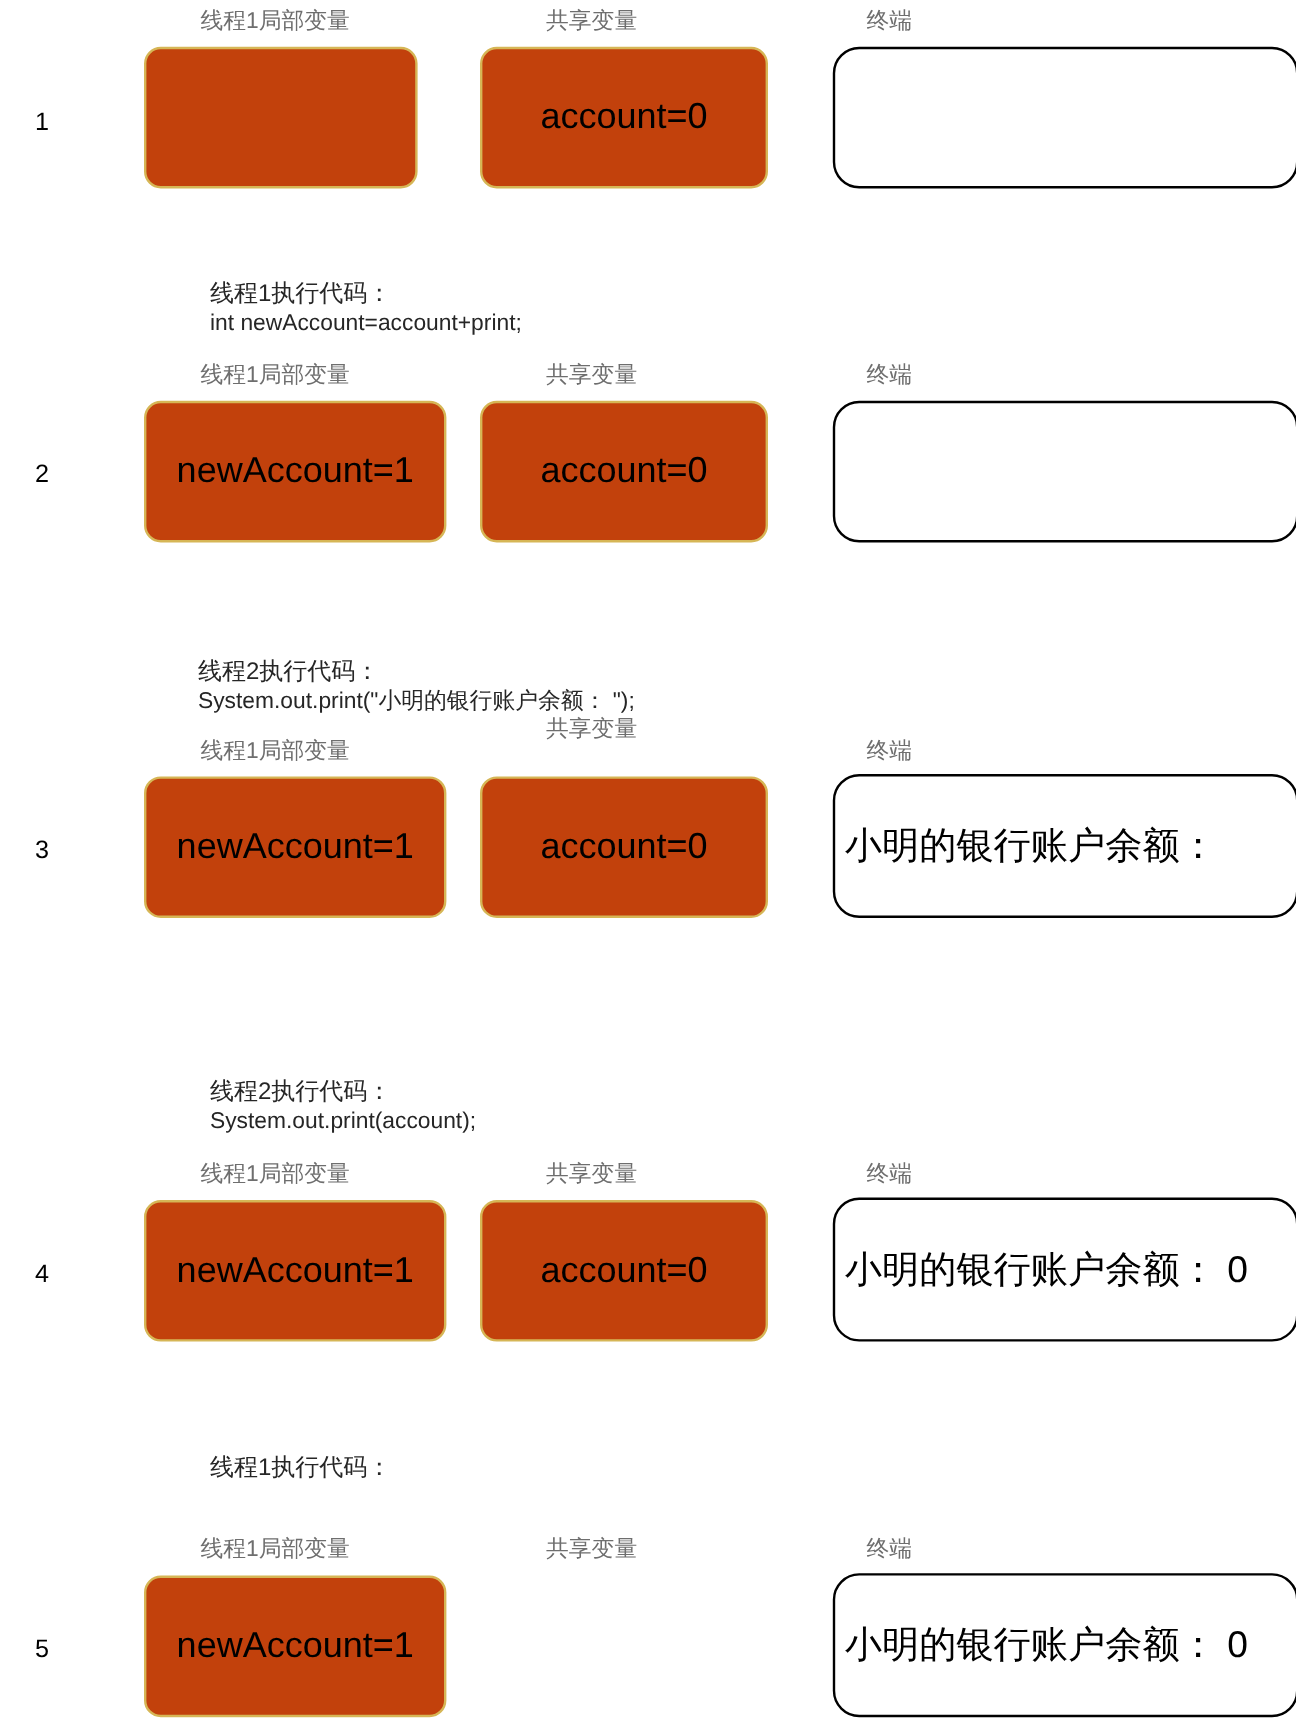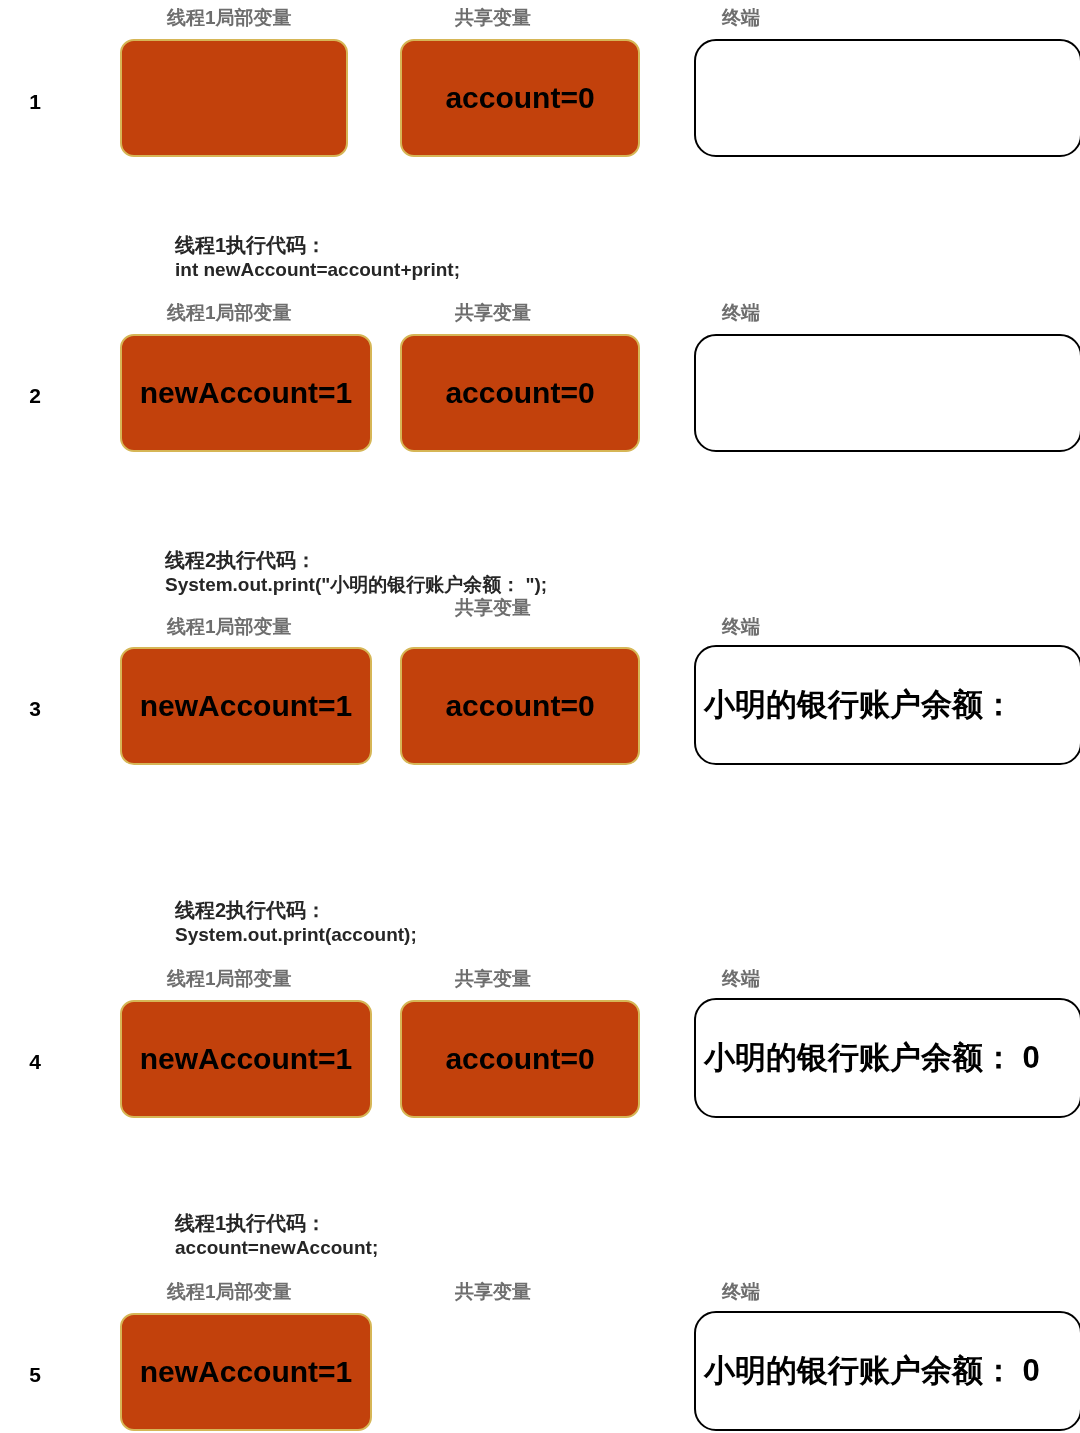--- a/index.html
+++ b/index.html
@@ -16,21 +16,20 @@
     color: #000000;
     overflow: hidden;
   }
 
   .stage {
     position: absolute;
     left: 0;
     top: 0;
     width: 936px;
     height: 1433px;
-    font-weight: bold;
   }
 
   
   .step-number {
     position: absolute;
     width: 60px;
     text-align: center;
     font-size: 21px;
     line-height: 1;
     color: #000;
@@ -152,21 +151,20 @@
   <div class="col-caption" style="left:722px; top:969px;">终端</div>
 
   <div class="step-number" style="left:5px; top:1051px;">4</div>
 
   <div class="var-box" style="left:120px; top:1000px; width:252px; height:118px;">newAccount=1</div>
   <div class="var-box" style="left:400px; top:1000px; width:240px; height:118px;">account=0</div>
   <div class="terminal-box" style="left:694px; top:998px; width:388px; height:120px;">小明的银行账户余额： 0</div>
 
   <div class="code-note" style="left:175px; top:1211px; width:650px;">
     <span class="note-title">线程1执行代码：</span>
-    <span class="note-code">account=newAccount;</span>
   </div>
 
   <div class="col-caption" style="left:167px; top:1282px;">线程1局部变量</div>
   <div class="col-caption" style="left:455px; top:1282px;">共享变量</div>
   <div class="col-caption" style="left:722px; top:1282px;">终端</div>
 
   <div class="step-number" style="left:5px; top:1364px;">5</div>
 
   <div class="var-box" style="left:120px; top:1313px; width:252px; height:118px;">newAccount=1</div>
   <div class="terminal-box" style="left:694px; top:1311px; width:388px; height:120px;">小明的银行账户余额： 0</div>

